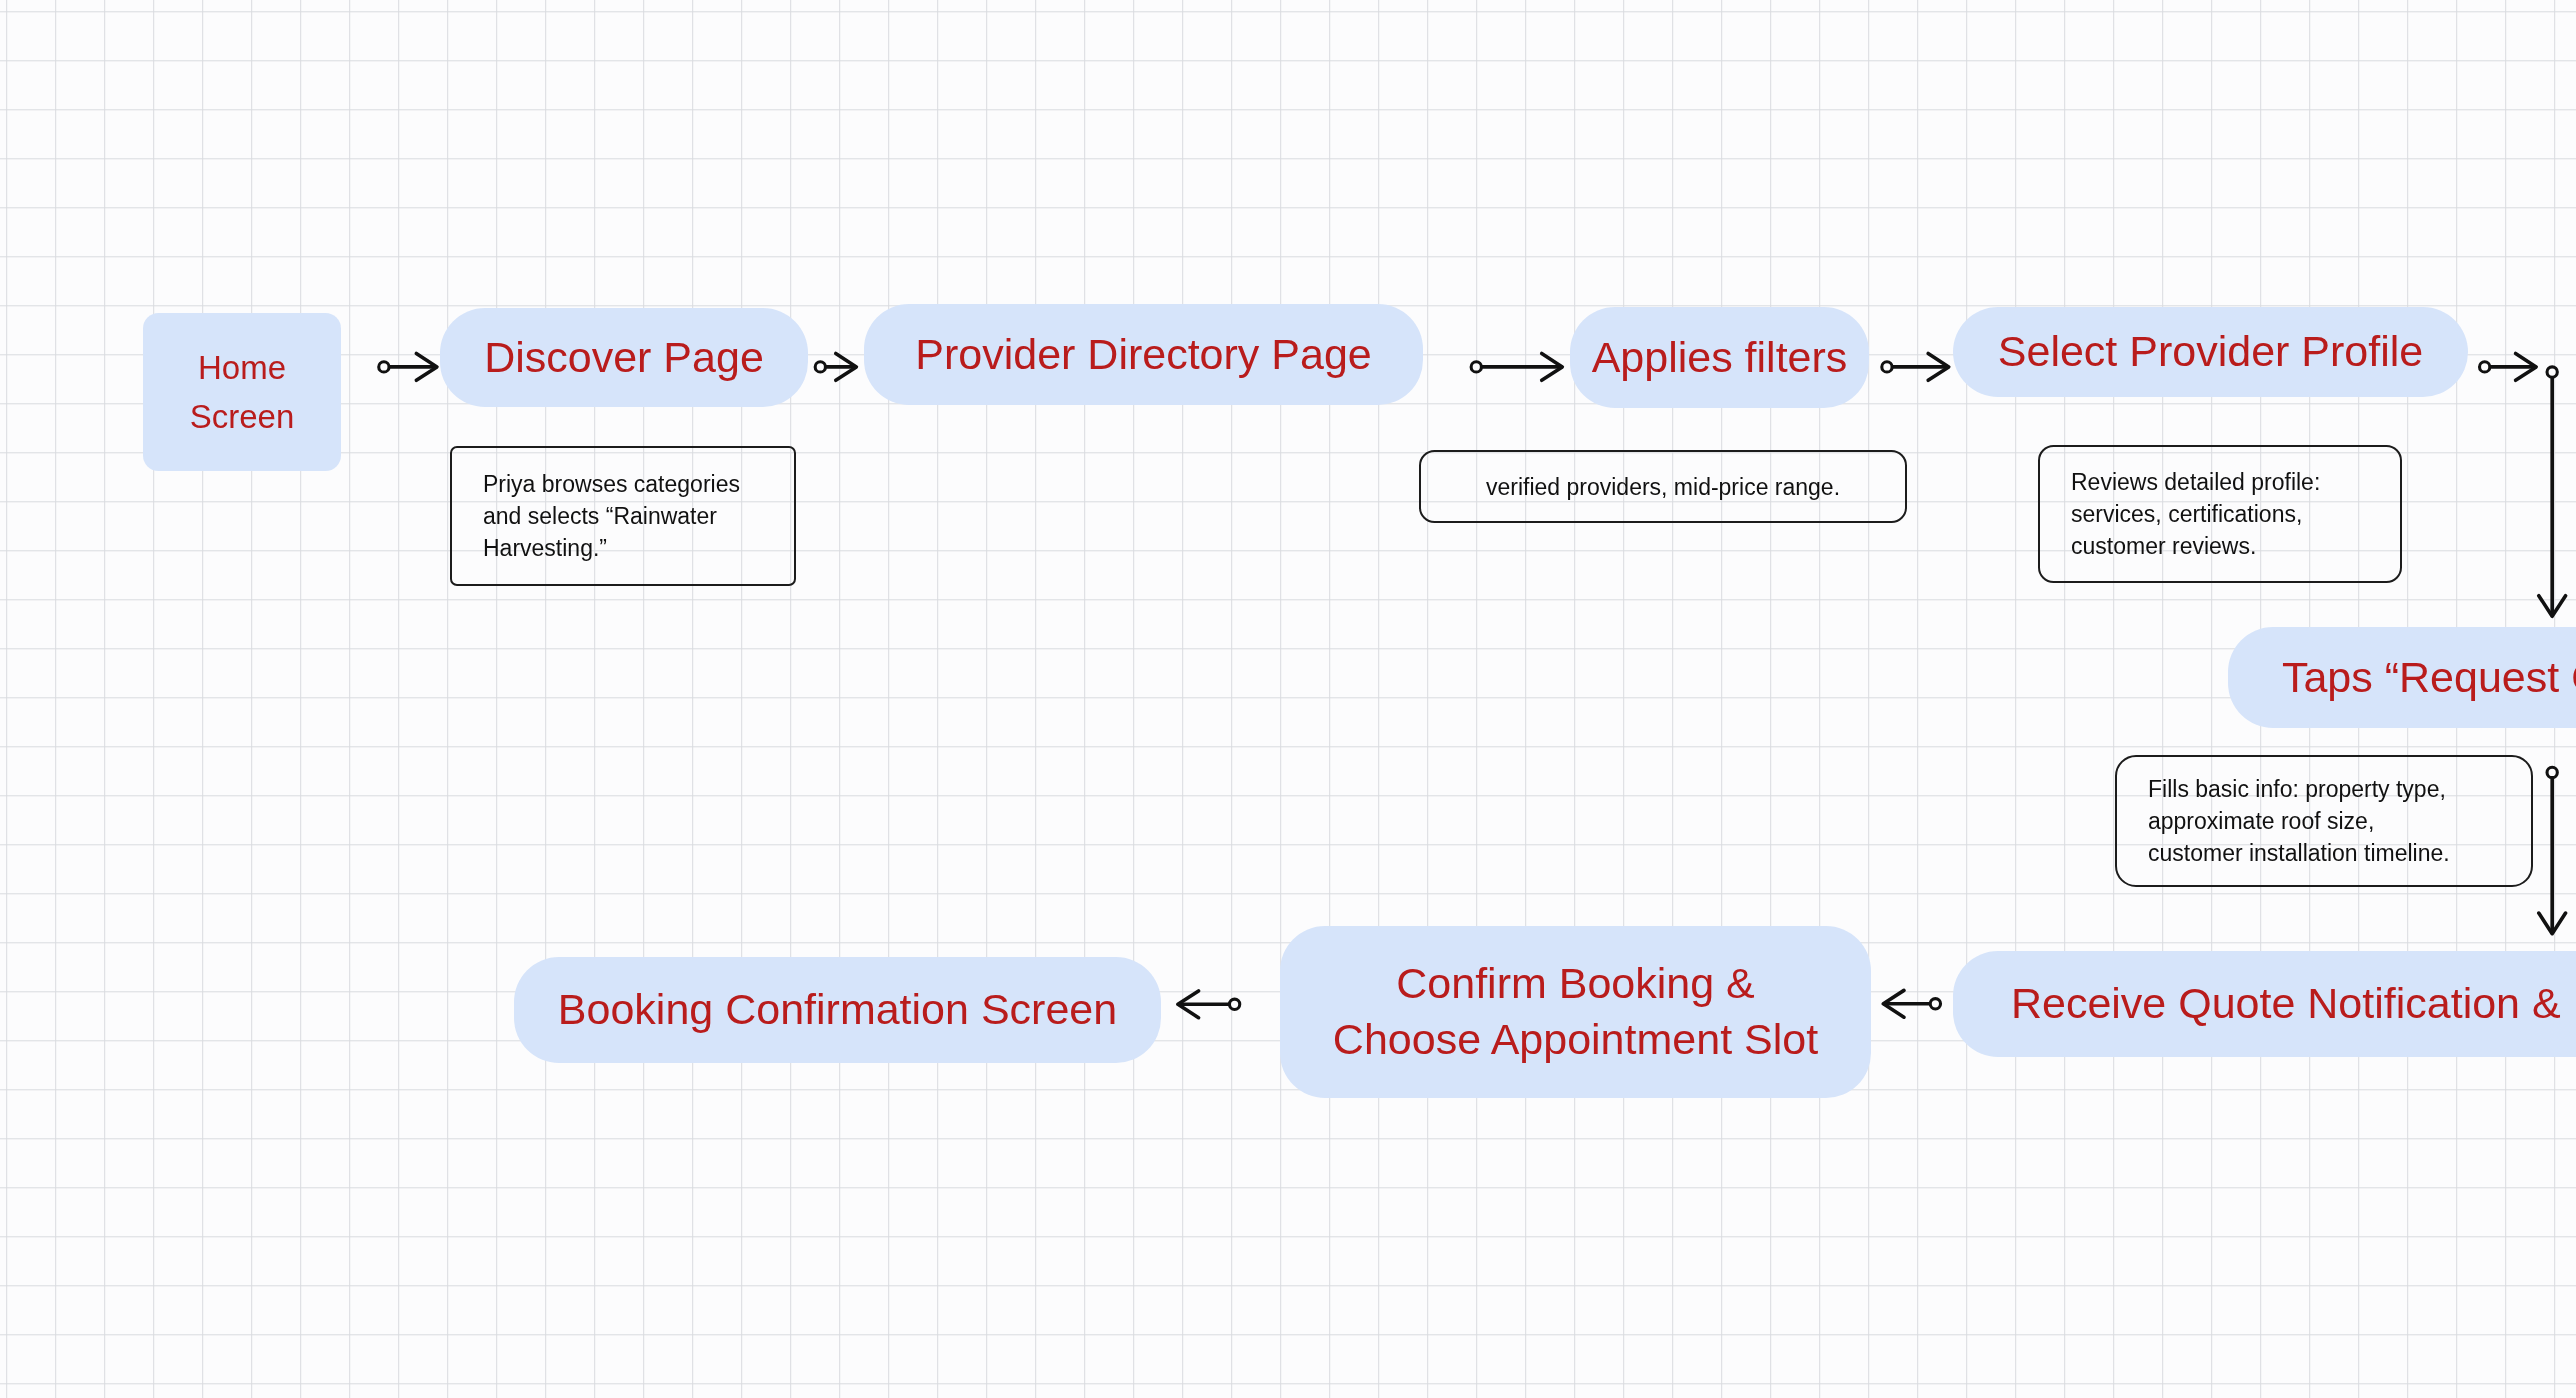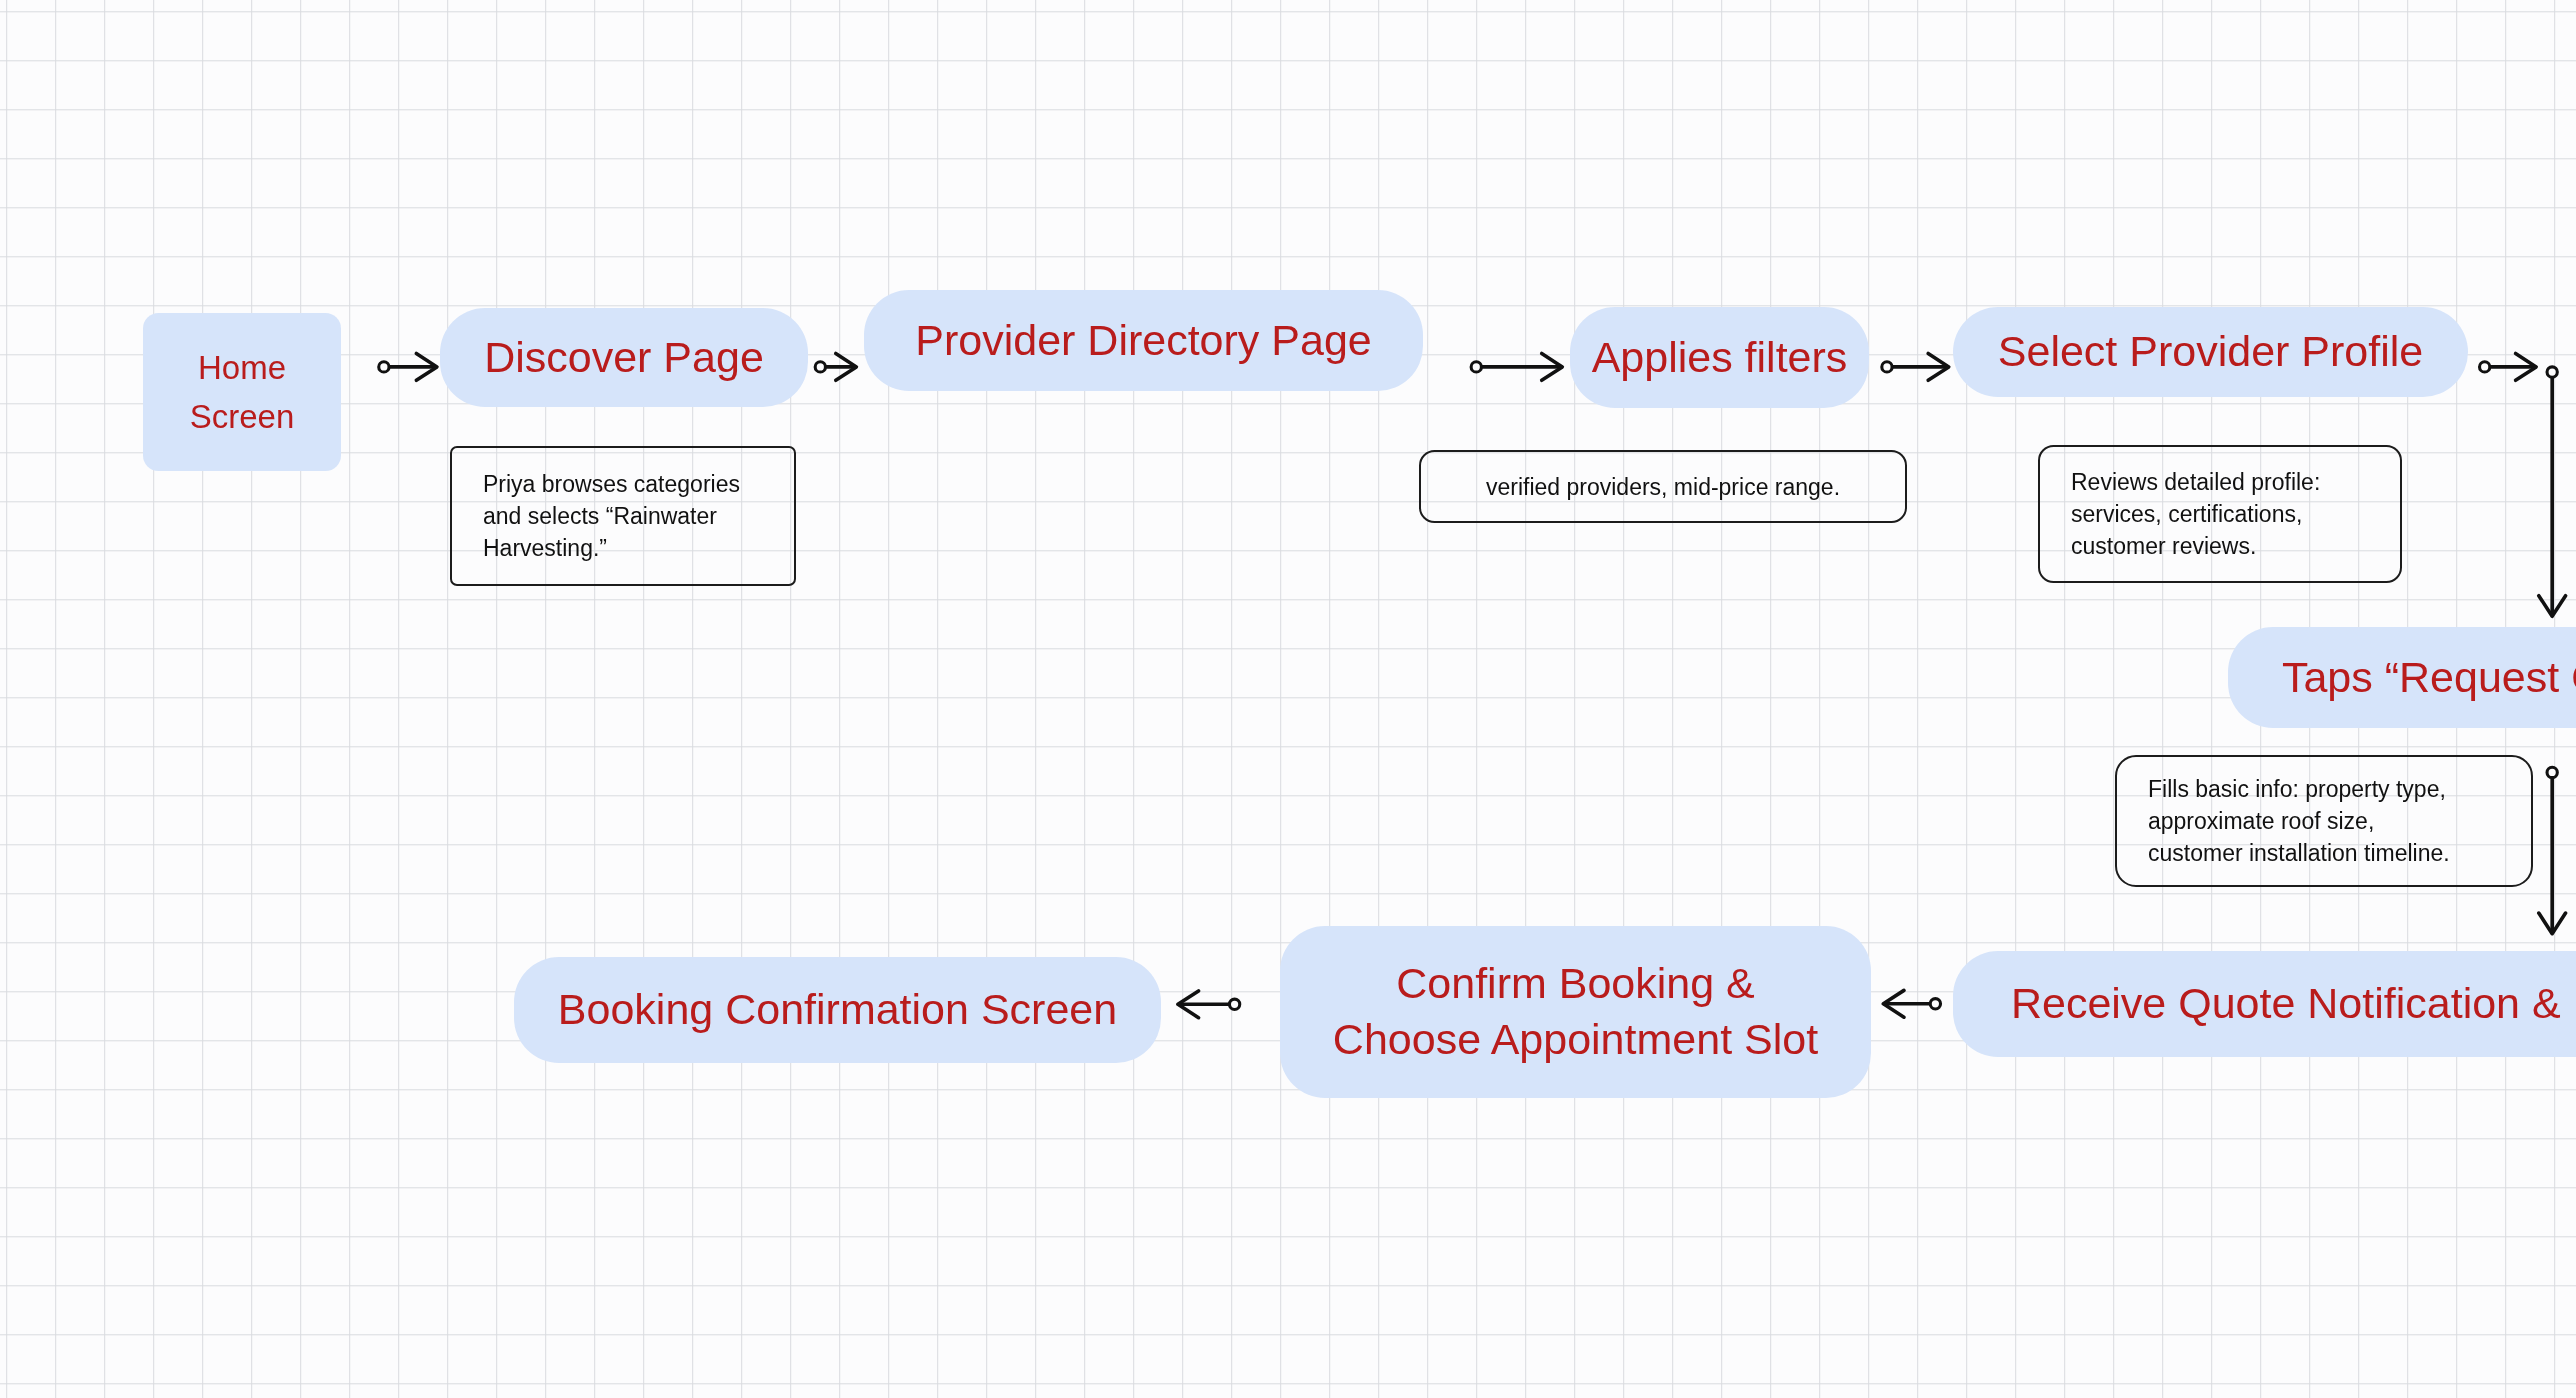--- a/index.html
+++ b/index.html
@@ -38,21 +38,21 @@
     box-sizing: border-box;
     white-space: nowrap;
   }
   #node-home {
     left: 143px; top: 313px; width: 198px; height: 158px;
     border-radius: 15.5px;
     font-size: 33px;
     line-height: 1.5;
   }
   #node-discover            { left: 440px;  top: 308px;  width: 368px;  height: 99px; }
-  #node-provider-directory  { left: 864px; top: 290px;  width: 559px; height: 101px; }
+  #node-provider-directory  { left: 864px; top: 304px;  width: 559px; height: 101px; }
   #node-applies-filters     { left: 1570px; top: 307px;  width: 299px;  height: 101px; }
   #node-select-provider     { left: 1953px; top: 307px;  width: 515px; height: 90px; }
   #node-taps-request-quote  { left: 2228px; top: 627px; width: 672px; height: 101px; }
   #node-receive-quote       { left: 1953px; top: 951px; width: 907px; height: 106px; }
   #node-confirm-booking     { left: 1280px; top: 926px; width: 591px; height: 172px; line-height: 1.3; }
   #node-booking-confirmation{ left: 514px;  top: 957px; width: 647px; height: 106px; }
 
   
   .note {
     position: absolute;

